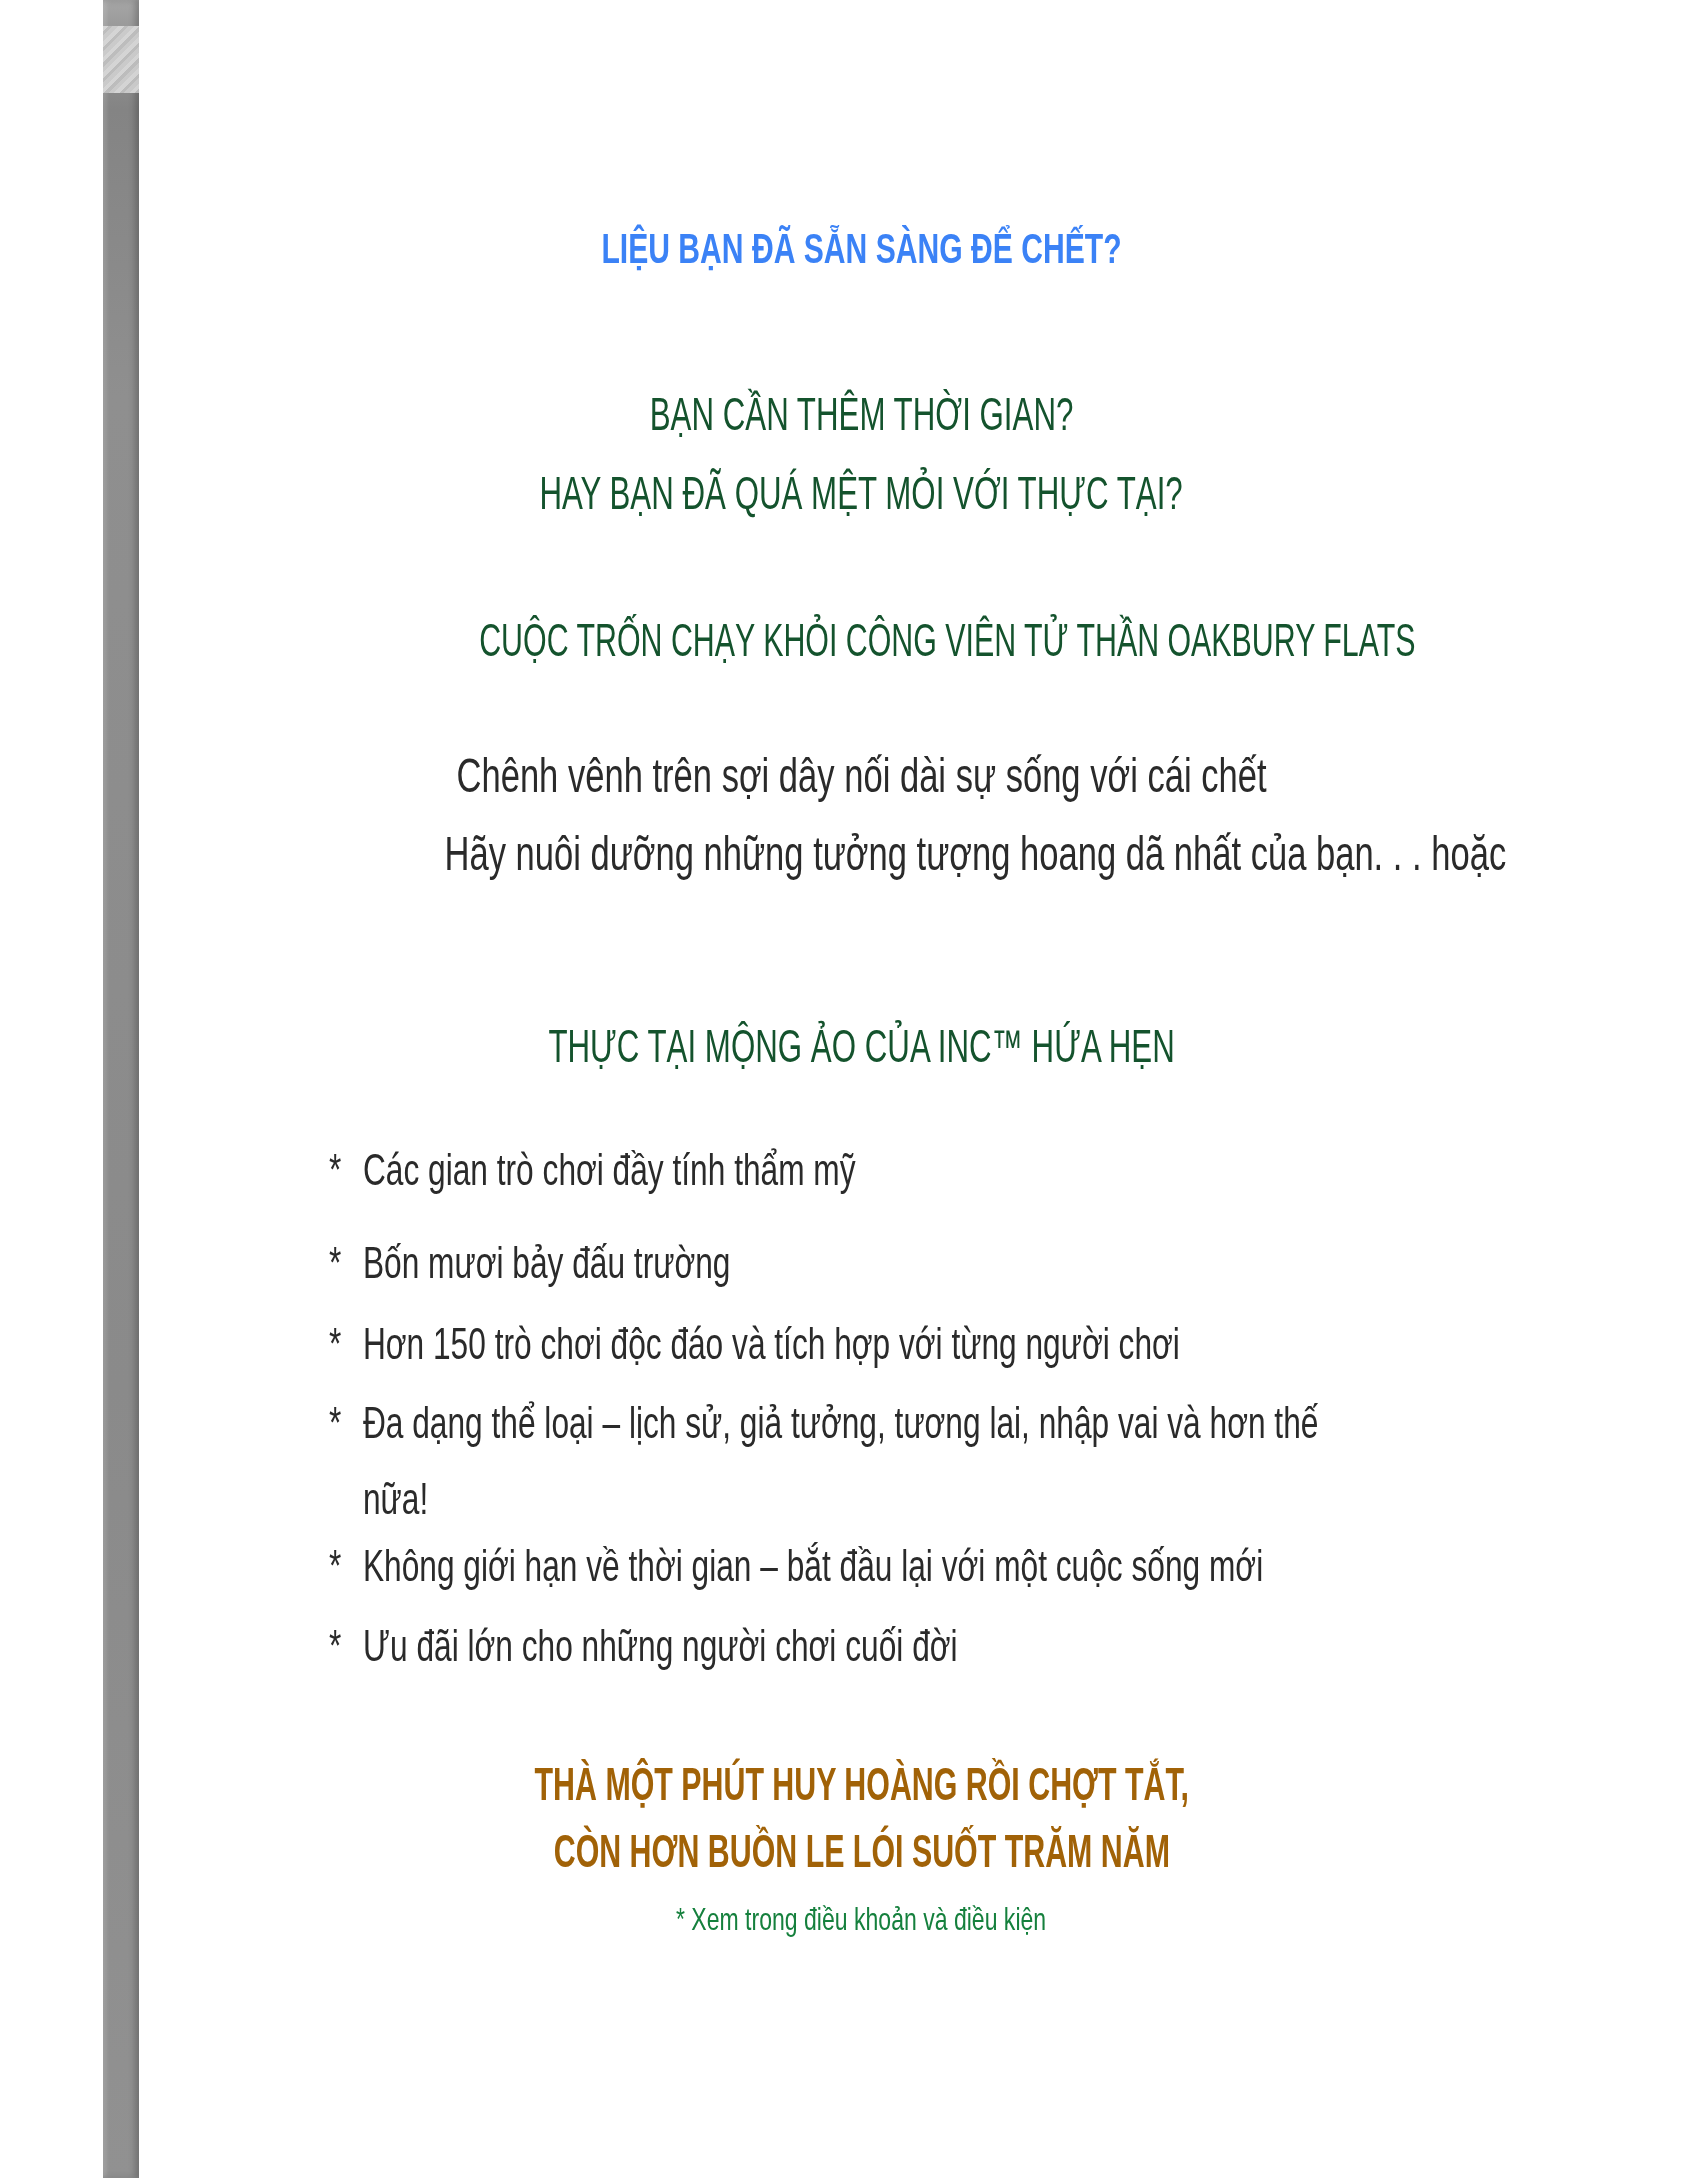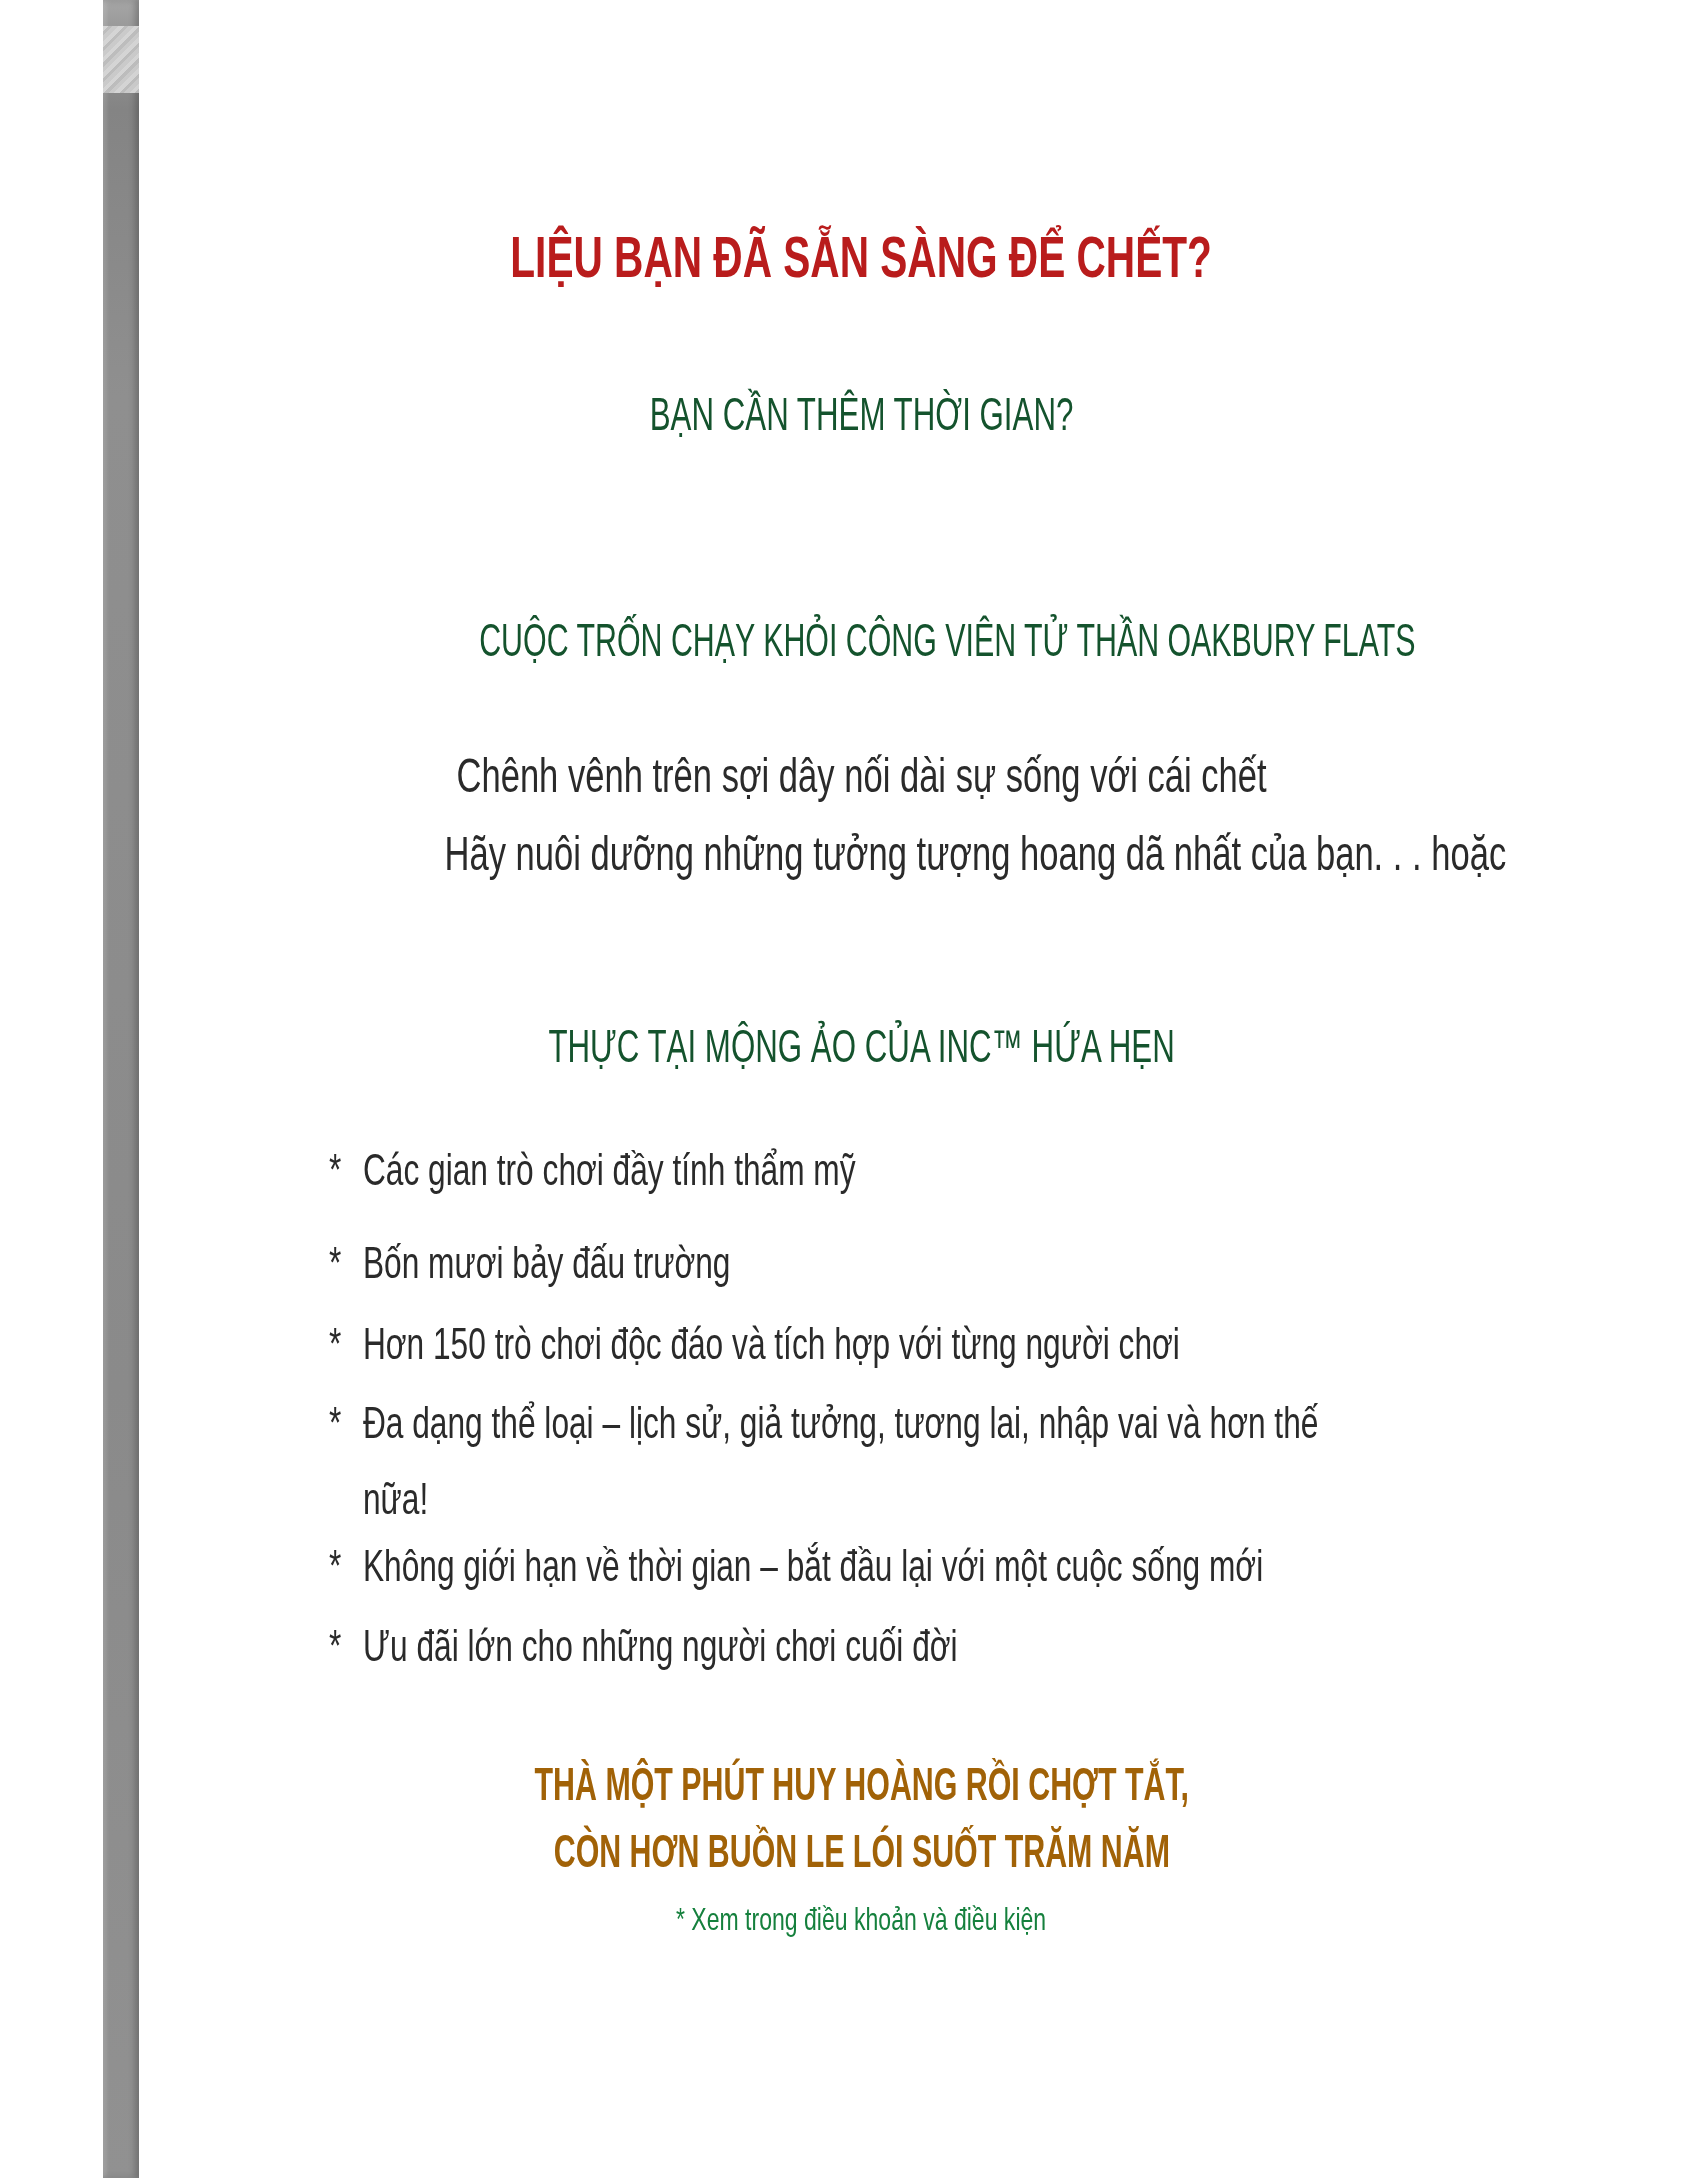--- a/index.html
+++ b/index.html
@@ -48,23 +48,23 @@
   }
   .sx {
     display: inline-block;
     white-space: nowrap;
   }
   .sx66 { transform: scaleX(0.66); transform-origin: 50% 50%; }
   .sx68 { transform: scaleX(0.68); transform-origin: 50% 50%; }
   .sx70 { transform: scaleX(0.70); transform-origin: 50% 50%; }
   .sx72 { transform: scaleX(0.72); transform-origin: 50% 50%; }
   .h1 {
-    font-size: 58px;
+    font-size: 43px;
     font-weight: 700;
-    color: #b91c1c;
+    color: #3b82f6;
   }
   .h2 {
     font-size: 46px;
     font-weight: 400;
     color: #14532d;
   }
   .body-line {
     font-size: 48px;
     font-weight: 400;
     color: #2a2a2a;
@@ -111,20 +111,23 @@
   </div>
 
   <div class="line center h1" style="top:224px">
     <span class="sx sx70">LIỆU BẠN ĐÃ SẴN SÀNG ĐỂ CHẾT?</span>
   </div>
 
   <div class="line center h2" style="top:388px">
     <span class="sx sx68">BẠN CẦN THÊM THỜI GIAN?</span>
   </div>
 
+  <div class="line center h2" style="top:467px">
+    <span class="sx sx68">HAY BẠN ĐÃ QUÁ MỆT MỎI VỚI THỰC TẠI?</span>
+  </div>
 
   <div class="line center h2" style="top:614px">
     <span class="sx sx66">CUỘC TRỐN CHẠY KHỎI CÔNG VIÊN TỬ THẦN OAKBURY FLATS</span>
   </div>
 
   <div class="line center body-line" style="top:748px">
     <span class="sx sx72">Chênh vênh trên sợi dây nối dài sự sống với cái chết</span>
   </div>
 
   <div class="line center body-line" style="top:826px">

